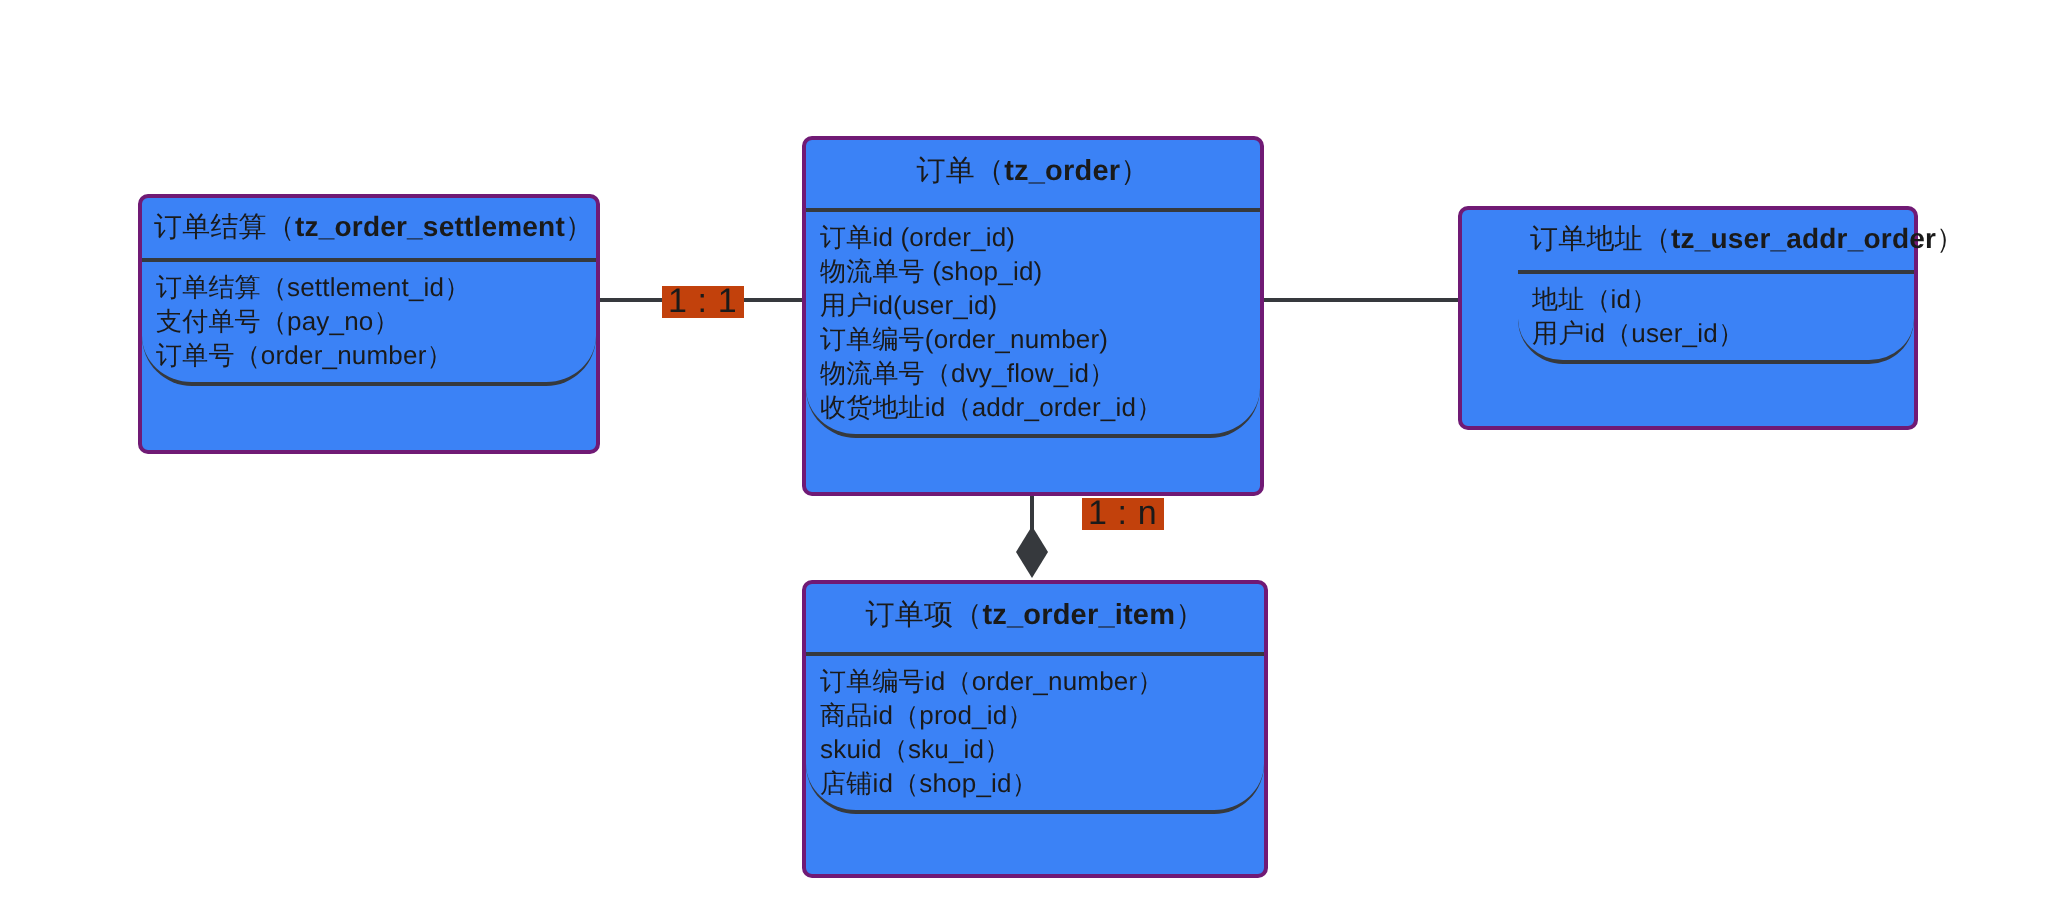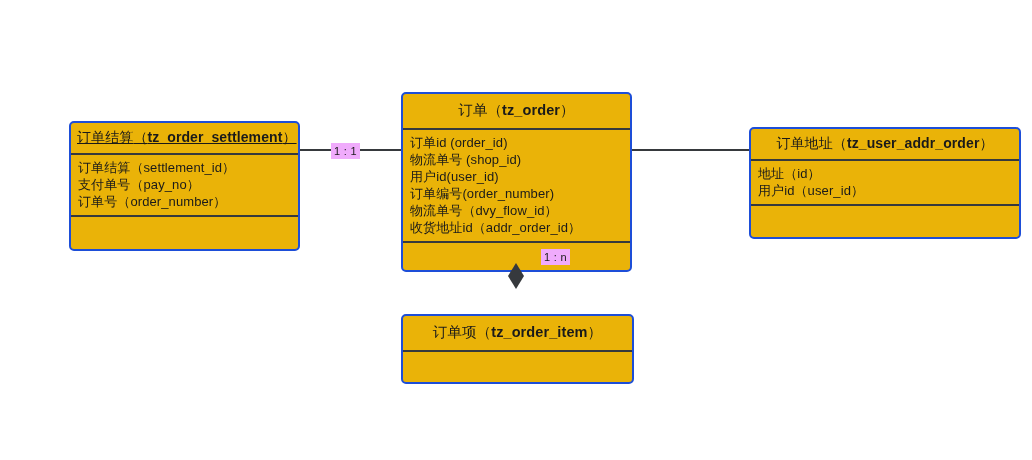--- a/index.html
+++ b/index.html
@@ -17,66 +17,66 @@
   }
   #canvas {
     position: absolute;
     left: 0; top: 0;
     width: 1032px;
     height: 460px;
   }
   .entity {
     position: absolute;
     box-sizing: border-box;
-    background: #eab308;
-    border: 2px solid #1d4ed8;
+    background: #3b82f6;
+    border: 2px solid #701a75;
     border-radius: 5px;
     z-index: 2;
-    margin-top: 24px;
   }
   .entity-title {
     box-sizing: border-box;
     width: 100%;
     text-align: center;
     border-bottom: 2px solid #36393d;
     font-size: 14.5px;
     line-height: 1.2;
     padding: 8px 6px 9px 6px;
     white-space: nowrap;
     letter-spacing: 0.1px;
   }
   .entity-title .tbl {
     font-weight: bold;
   }
   .entity-attrs {
     box-sizing: border-box;
     width: 100%;
     border-bottom: 2px solid #36393d;
     padding: 4px 0 5px 7px;
+    border-radius: 25px;
   }
   .attr {
     font-size: 13px;
     line-height: 17px;
     white-space: nowrap;
     letter-spacing: 0.1px;
   }
   .entity-methods {
     box-sizing: border-box;
     width: 100%;
   }
 
   
   #ent-settlement { left: 69px;  top: 97px;  width: 231px; }
-  #ent-settlement .entity-title { padding-top: 6px; padding-bottom: 7px; font-size: 14px; text-decoration: underline; }
+  #ent-settlement .entity-title { padding-top: 6px; padding-bottom: 7px; font-size: 14px; }
   #ent-settlement .entity-methods { height: 32px; }
 
   #ent-order { left: 401px; top: 68px; width: 231px; }
   #ent-order .entity-methods { height: 27px; }
 
-  #ent-addr { left: 749px; top: 103px; width: 272px; }
+  #ent-addr { left: 729px; top: 103px; width: 230px; padding-left: 28px; }
   #ent-addr .entity-title { padding-top: 6px; padding-bottom: 7px; font-size: 14px; }
   #ent-addr .entity-methods { height: 31px; }
 
   #ent-item { left: 401px; top: 290px; width: 233px; }
   #ent-item .entity-methods { height: 30px; }
 
   
   .conn {
     position: absolute;
     background: #36393d;
@@ -84,22 +84,22 @@
   }
   .conn-h { height: 2px; }
   .conn-v { width: 2px; }
 
   #conn-left-line  { left: 300px; top: 149px; width: 101px; }
   #conn-right-line { left: 632px; top: 149px; width: 119px; }
   #conn-down-line  { left: 515px; top: 227px; height: 40px; }
 
   .conn-label {
     position: absolute;
-    background: #f0abfc;
-    font-size: 11px;
+    background: #c2410c;
+    font-size: 17px;
     line-height: 14px;
     color: #1a1a1a;
     padding: 1px 3px;
     white-space: nowrap;
     z-index: 3;
     letter-spacing: 0.3px;
   }
   #label-1-1 { left: 331px; top: 143px; }
   #label-1-n { left: 497px; top: 249px; margin-left: 44px; }
 
@@ -163,16 +163,22 @@
       <div class="attr">地址（id）</div>
       <div class="attr">用户id（user_id）</div>
     </div>
     <div class="entity-methods"></div>
   </div>
 
   <div class="entity" id="ent-item">
     <div class="entity-title">
       <span>订单项</span><span>（</span><span class="tbl">tz_order_item</span><span>）</span>
     </div>
+    <div class="entity-attrs">
+      <div class="attr">订单编号id（order_number）</div>
+      <div class="attr">商品id（prod_id）</div>
+      <div class="attr">skuid（sku_id）</div>
+      <div class="attr">店铺id（shop_id）</div>
+    </div>
     <div class="entity-methods"></div>
   </div>
 
 </div>
 
 </body></html>

